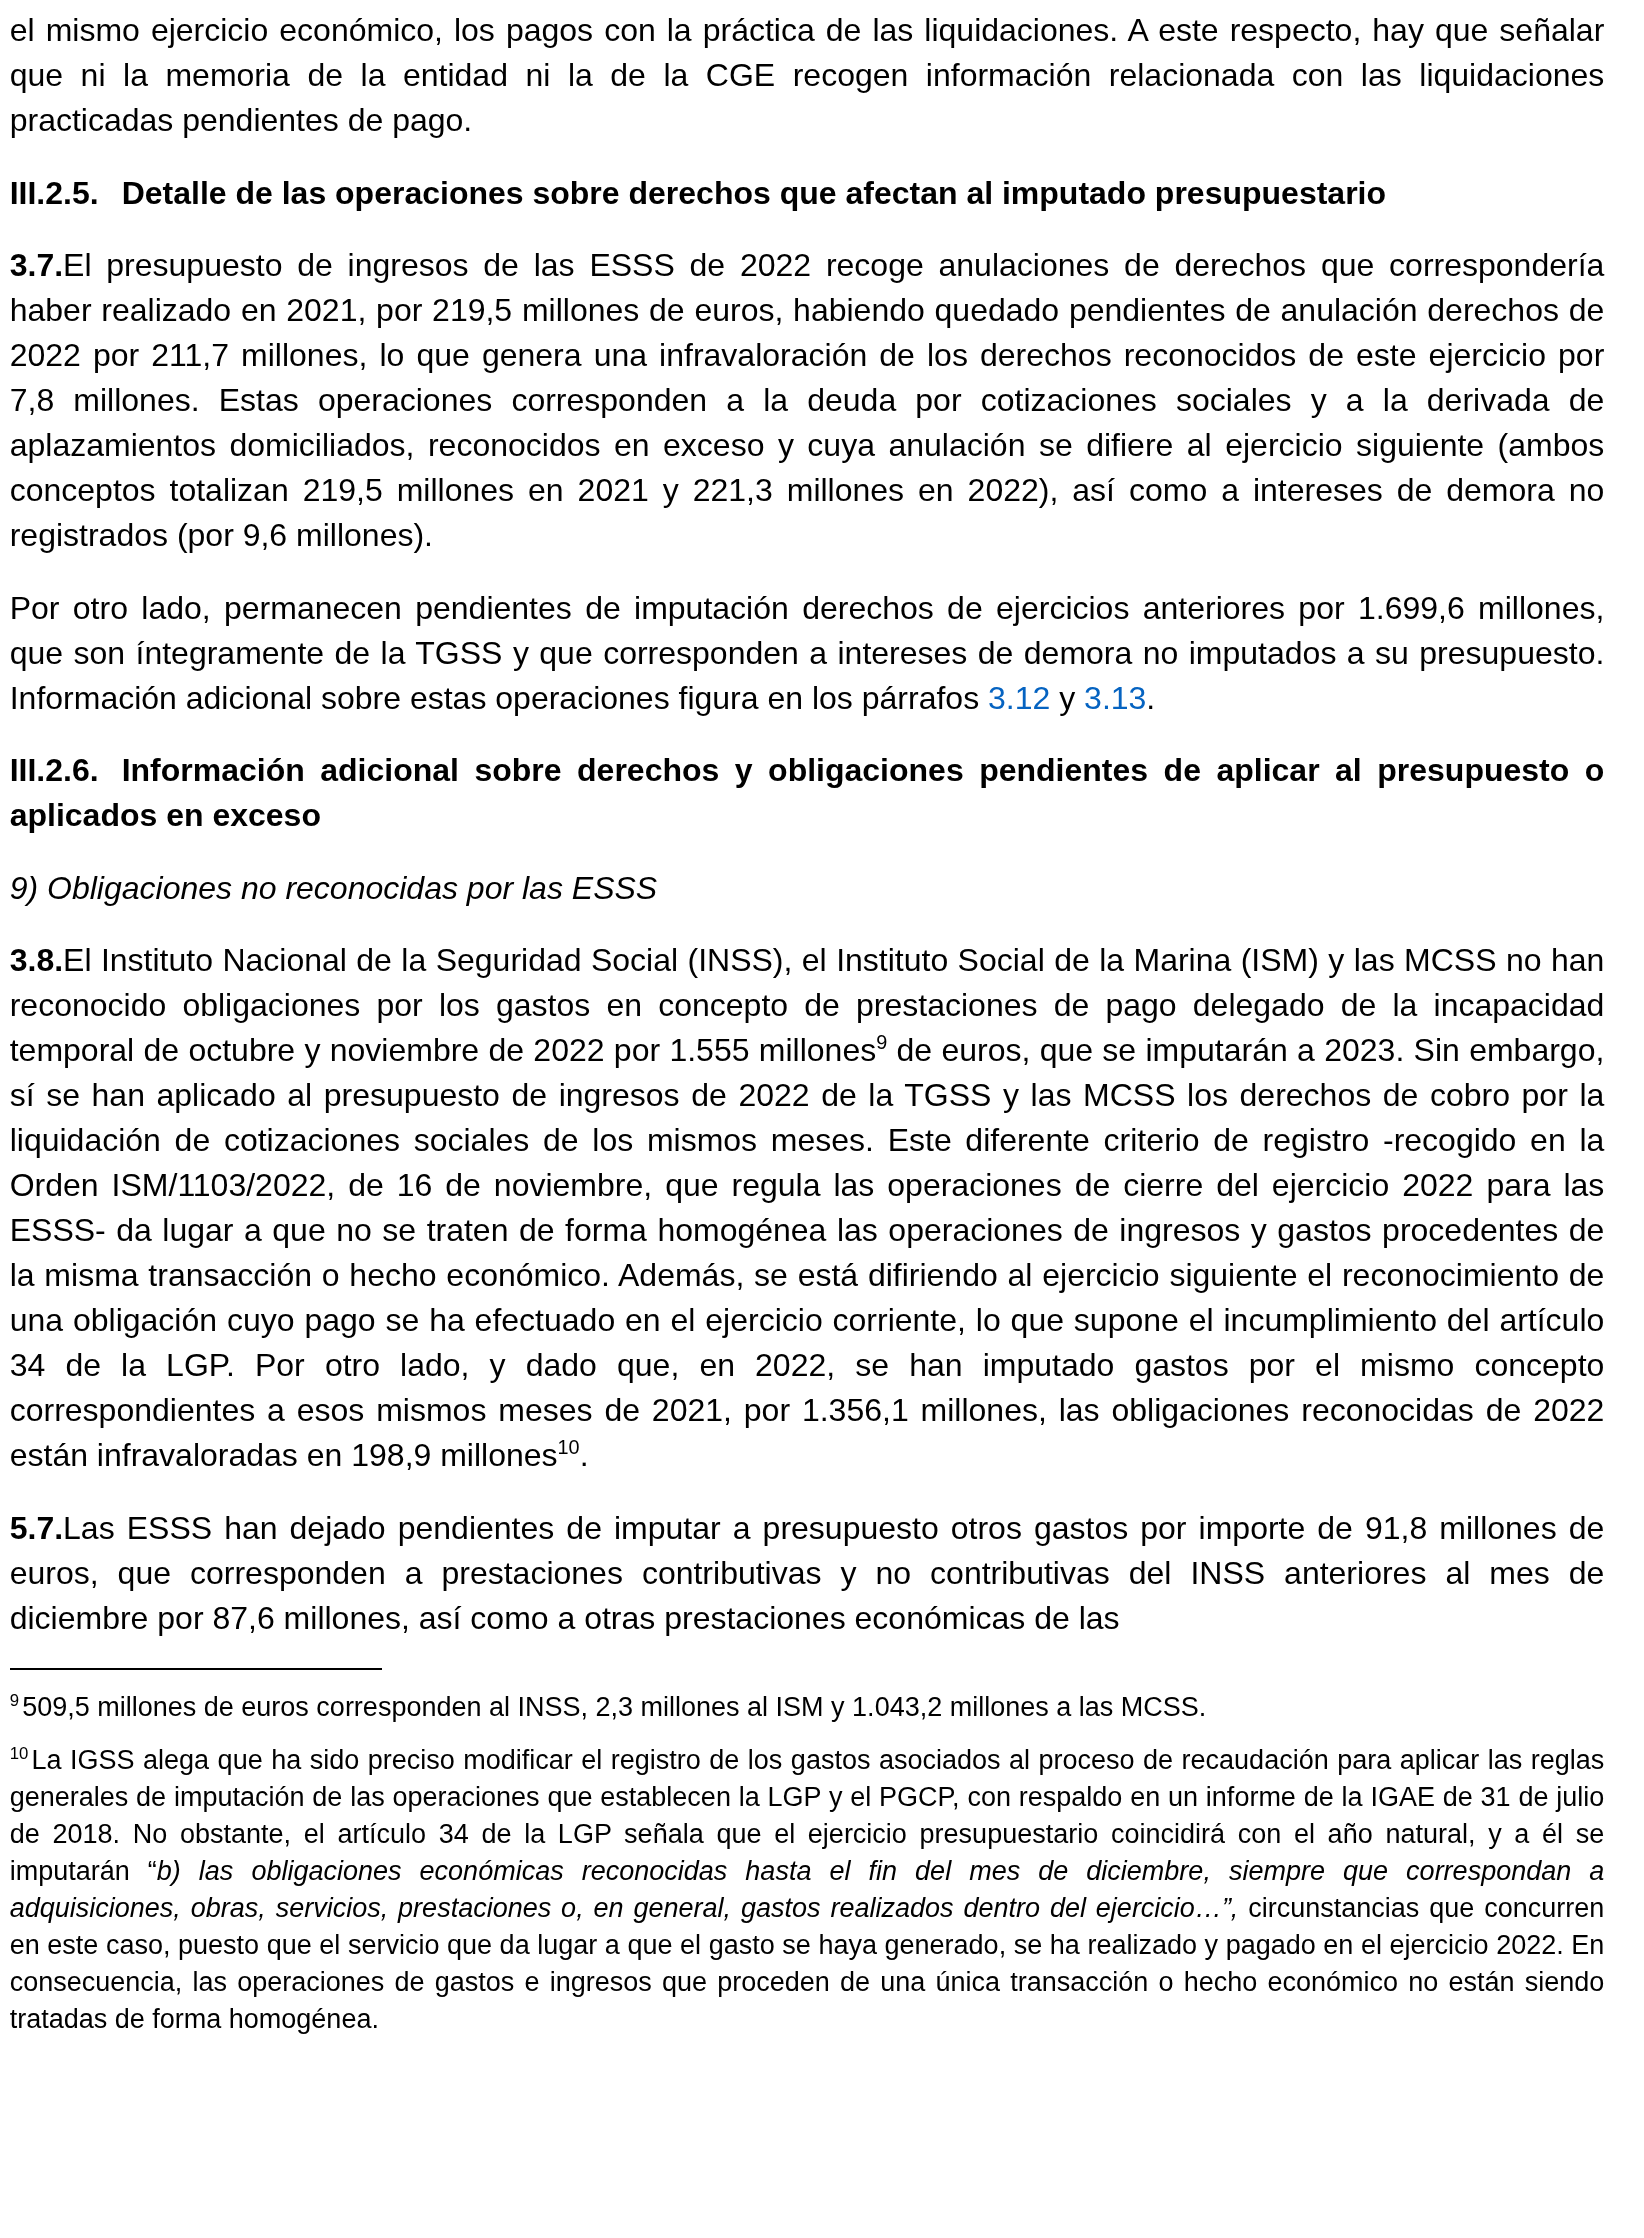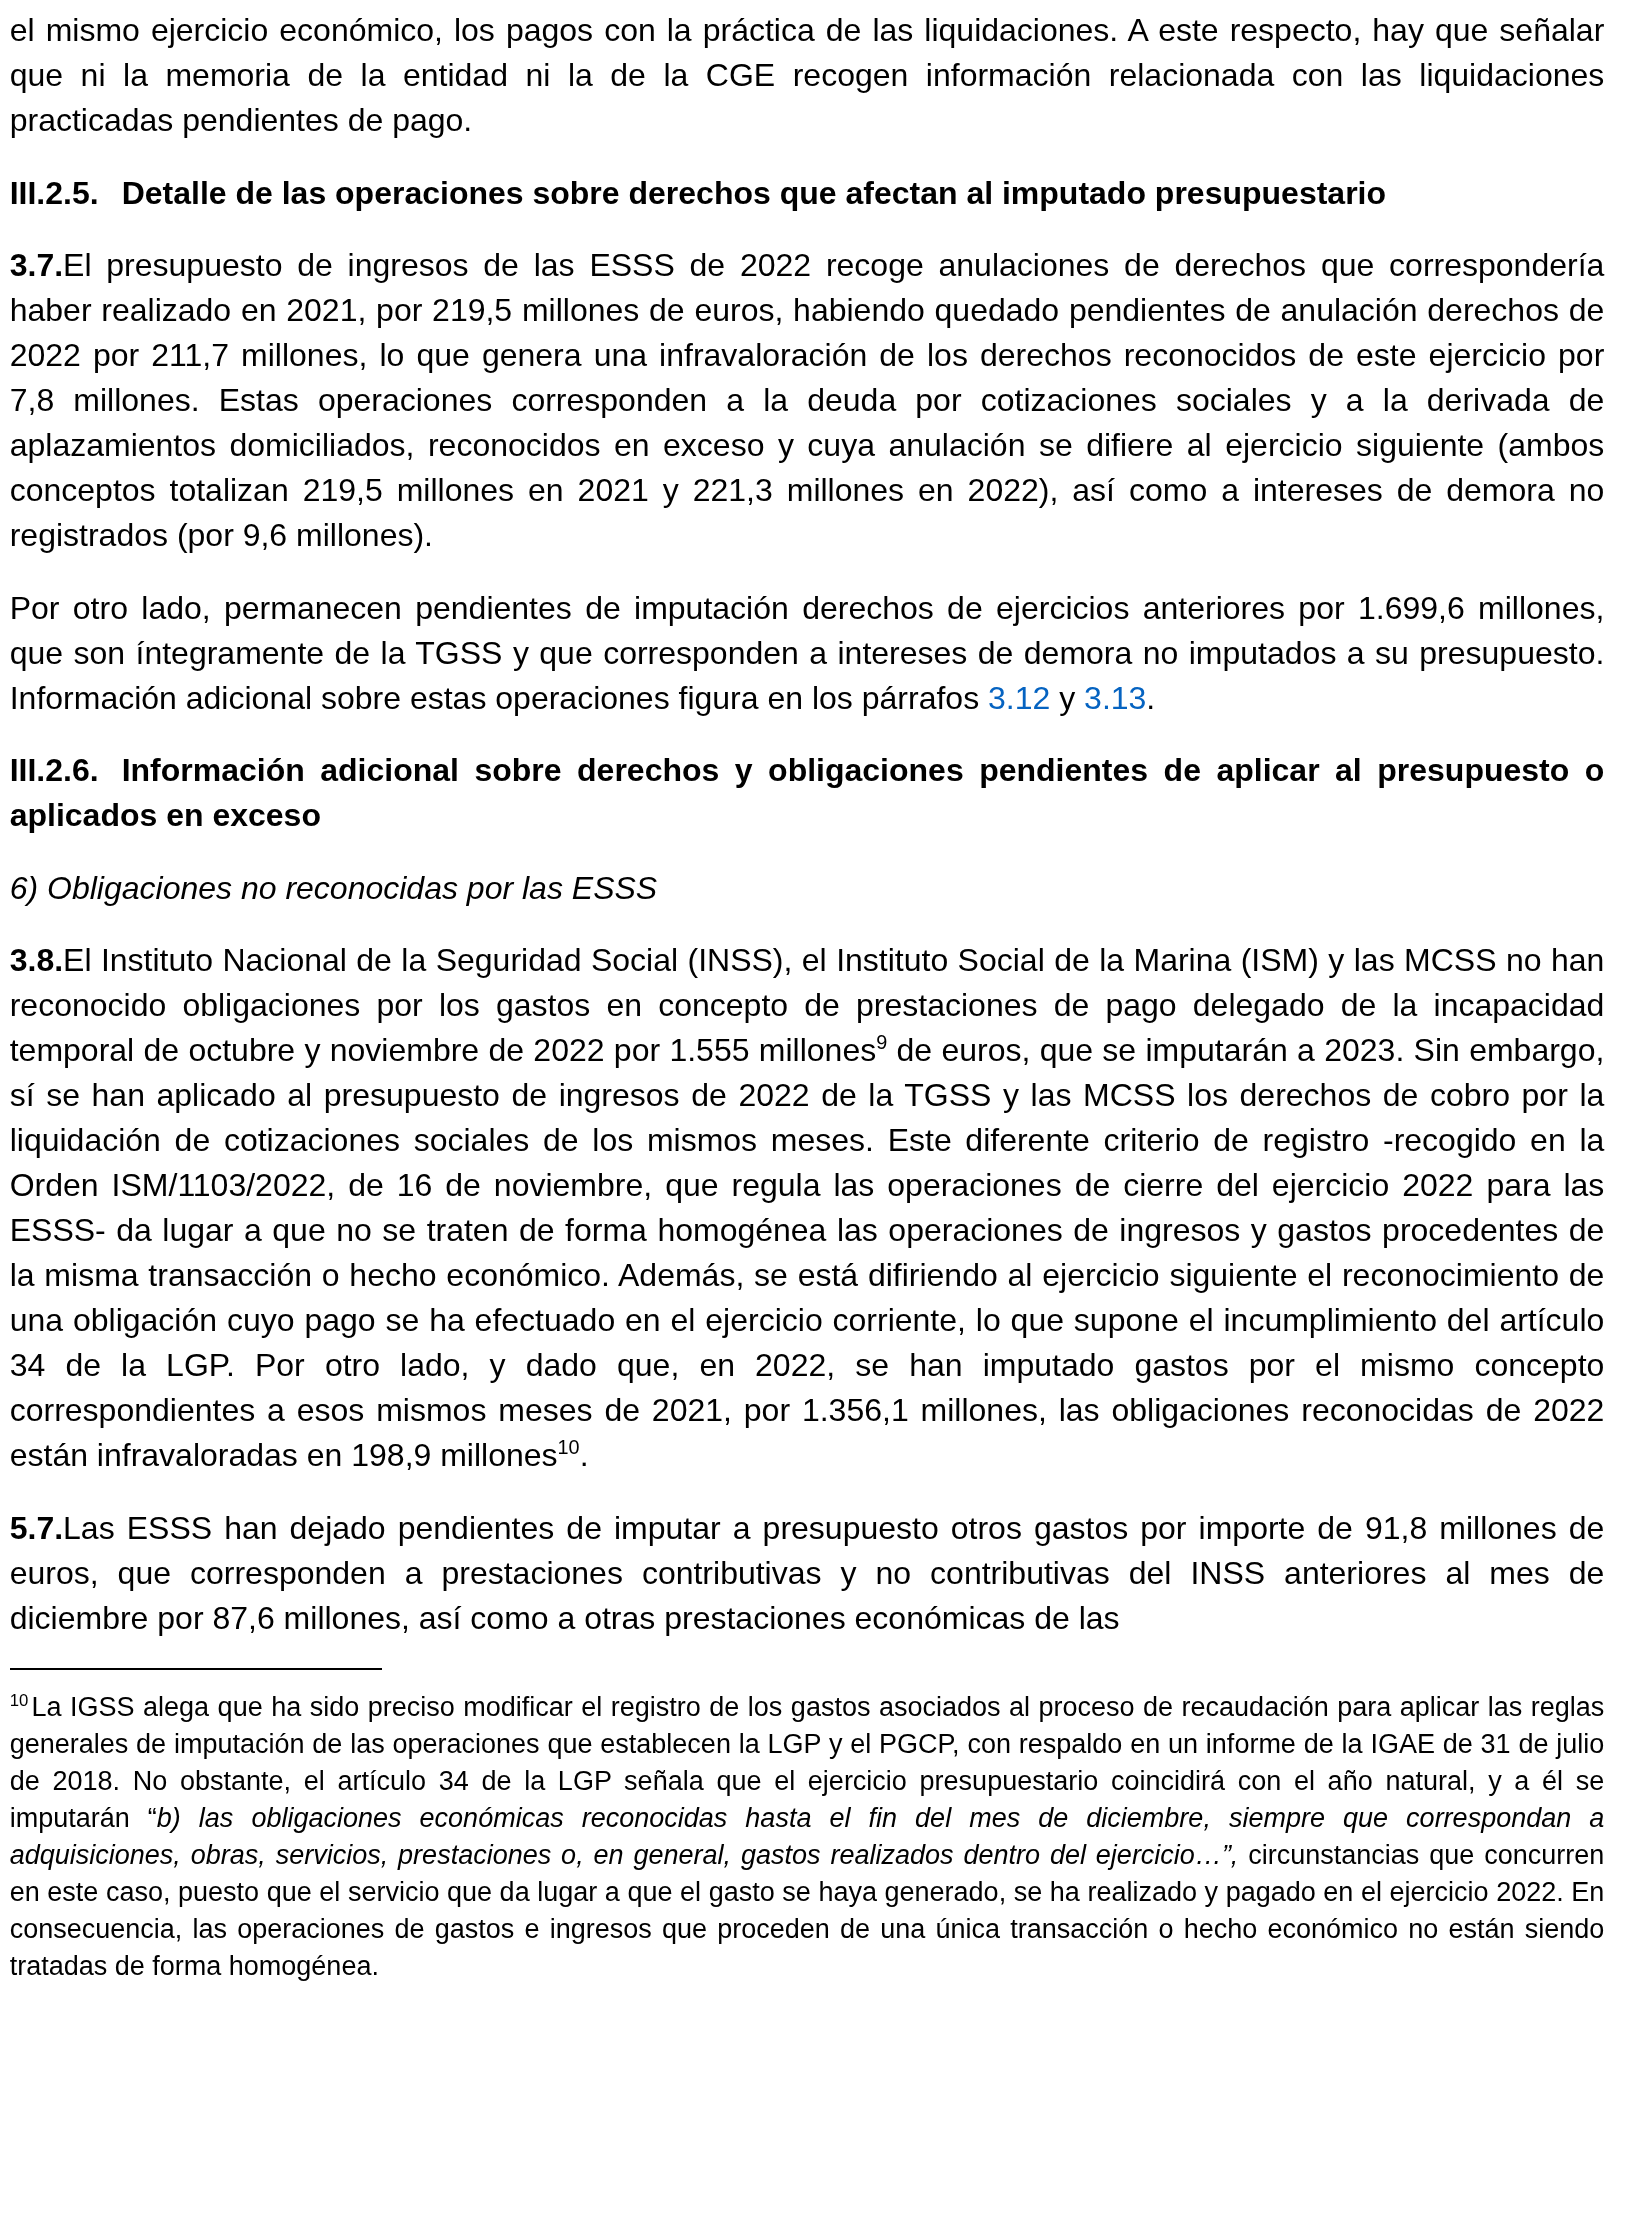--- a/index.html
+++ b/index.html
@@ -81,25 +81,26 @@
   <p class="body">el mismo ejercicio económico, los pagos con la práctica de las liquidaciones. A este respecto, hay que señalar que ni la memoria de la entidad ni la de la CGE recogen información relacionada con las liquidaciones practicadas pendientes de pago.</p>
 
   <h2 class="heading"><span class="hnum">III.2.5.</span><span>Detalle de las operaciones sobre derechos que afectan al imputado presupuestario</span></h2>
 
   <p class="body"><span class="pnum">3.7.</span><span>El presupuesto de ingresos de las ESSS de 2022 recoge anulaciones de derechos que correspondería haber realizado en 2021, por 219,5 millones de euros, habiendo quedado pendientes de anulación derechos de 2022 por 211,7 millones, lo que genera una infravaloración de los derechos reconocidos de este ejercicio por 7,8 millones. Estas operaciones corresponden a la deuda por cotizaciones sociales y a la derivada de aplazamientos domiciliados, reconocidos en exceso y cuya anulación se difiere al ejercicio siguiente (ambos conceptos totalizan 219,5 millones en 2021 y 221,3 millones en 2022), así como a intereses de demora no registrados (por 9,6 millones).</span></p>
 
   <p class="body"><span>Por otro lado, permanecen pendientes de imputación derechos de ejercicios anteriores por 1.699,6 millones, que son íntegramente de la TGSS y que corresponden a intereses de demora no imputados a su presupuesto. Información adicional sobre estas operaciones figura en los párrafos </span><a class="xref" href="#">3.12</a><span> y </span><a class="xref" href="#">3.13</a><span>.</span></p>
 
   <h2 class="heading"><span class="hnum">III.2.6.</span><span>Información adicional sobre derechos y obligaciones pendientes de aplicar al presupuesto o aplicados en exceso</span></h2>
 
-  <p class="subheading">6) Obligaciones no reconocidas por las ESSS</p>
+  <p class="subheading">9) Obligaciones no reconocidas por las ESSS</p>
 
   <p class="body"><span class="pnum">3.8.</span><span>El Instituto Nacional de la Seguridad Social (INSS), el Instituto Social de la Marina (ISM) y las MCSS no han reconocido obligaciones por los gastos en concepto de prestaciones de pago delegado de la incapacidad temporal de octubre y noviembre de 2022 por 1.555 millones</span><sup>9</sup><span> de euros, que se imputarán a 2023. Sin embargo, sí se han aplicado al presupuesto de ingresos de 2022 de la TGSS y las MCSS los derechos de cobro por la liquidación de cotizaciones sociales de los mismos meses. Este diferente criterio de registro -recogido en la Orden ISM/1103/2022, de 16 de noviembre, que regula las operaciones de cierre del ejercicio 2022 para las ESSS- da lugar a que no se traten de forma homogénea las operaciones de ingresos y gastos procedentes de la misma transacción o hecho económico. Además, se está difiriendo al ejercicio siguiente el reconocimiento de una obligación cuyo pago se ha efectuado en el ejercicio corriente, lo que supone el incumplimiento del artículo 34 de la LGP. Por otro lado, y dado que, en 2022, se han imputado gastos por el mismo concepto correspondientes a esos mismos meses de 2021, por 1.356,1 millones, las obligaciones reconocidas de 2022 están infravaloradas en 198,9 millones</span><sup>10</sup><span>.</span></p>
 
   <p class="body"><span class="pnum">5.7.</span><span>Las ESSS han dejado pendientes de imputar a presupuesto otros gastos por importe de 91,8 millones de euros, que corresponden a prestaciones contributivas y no contributivas del INSS anteriores al mes de diciembre por 87,6 millones, así como a otras prestaciones económicas de las</span></p>
 
   <div class="footnote-separator"></div>
 
+  <p class="footnote"><sup class="fnmark">9</sup><span>509,5 millones de euros corresponden al INSS, 2,3 millones al ISM y 1.043,2 millones a las MCSS.</span></p>
 
   <p class="footnote"><sup class="fnmark">10</sup><span>La IGSS alega que ha sido preciso modificar el registro de los gastos asociados al proceso de recaudación para aplicar las reglas generales de imputación de las operaciones que establecen la LGP y el PGCP, con respaldo en un informe de la IGAE de 31 de julio de 2018. No obstante, el artículo 34 de la LGP señala que el ejercicio presupuestario coincidirá con el año natural, y a él se imputarán “</span><i>b) las obligaciones económicas reconocidas hasta el fin del mes de diciembre, siempre que correspondan a adquisiciones, obras, servicios, prestaciones o, en general, gastos realizados dentro del ejercicio…”,</i><span> circunstancias que concurren en este caso, puesto que el servicio que da lugar a que el gasto se haya generado, se ha realizado y pagado en el ejercicio 2022. En consecuencia, las operaciones de gastos e ingresos que proceden de una única transacción o hecho económico no están siendo tratadas de forma homogénea.</span></p>
 
 </div>
 
 
 </body></html>

